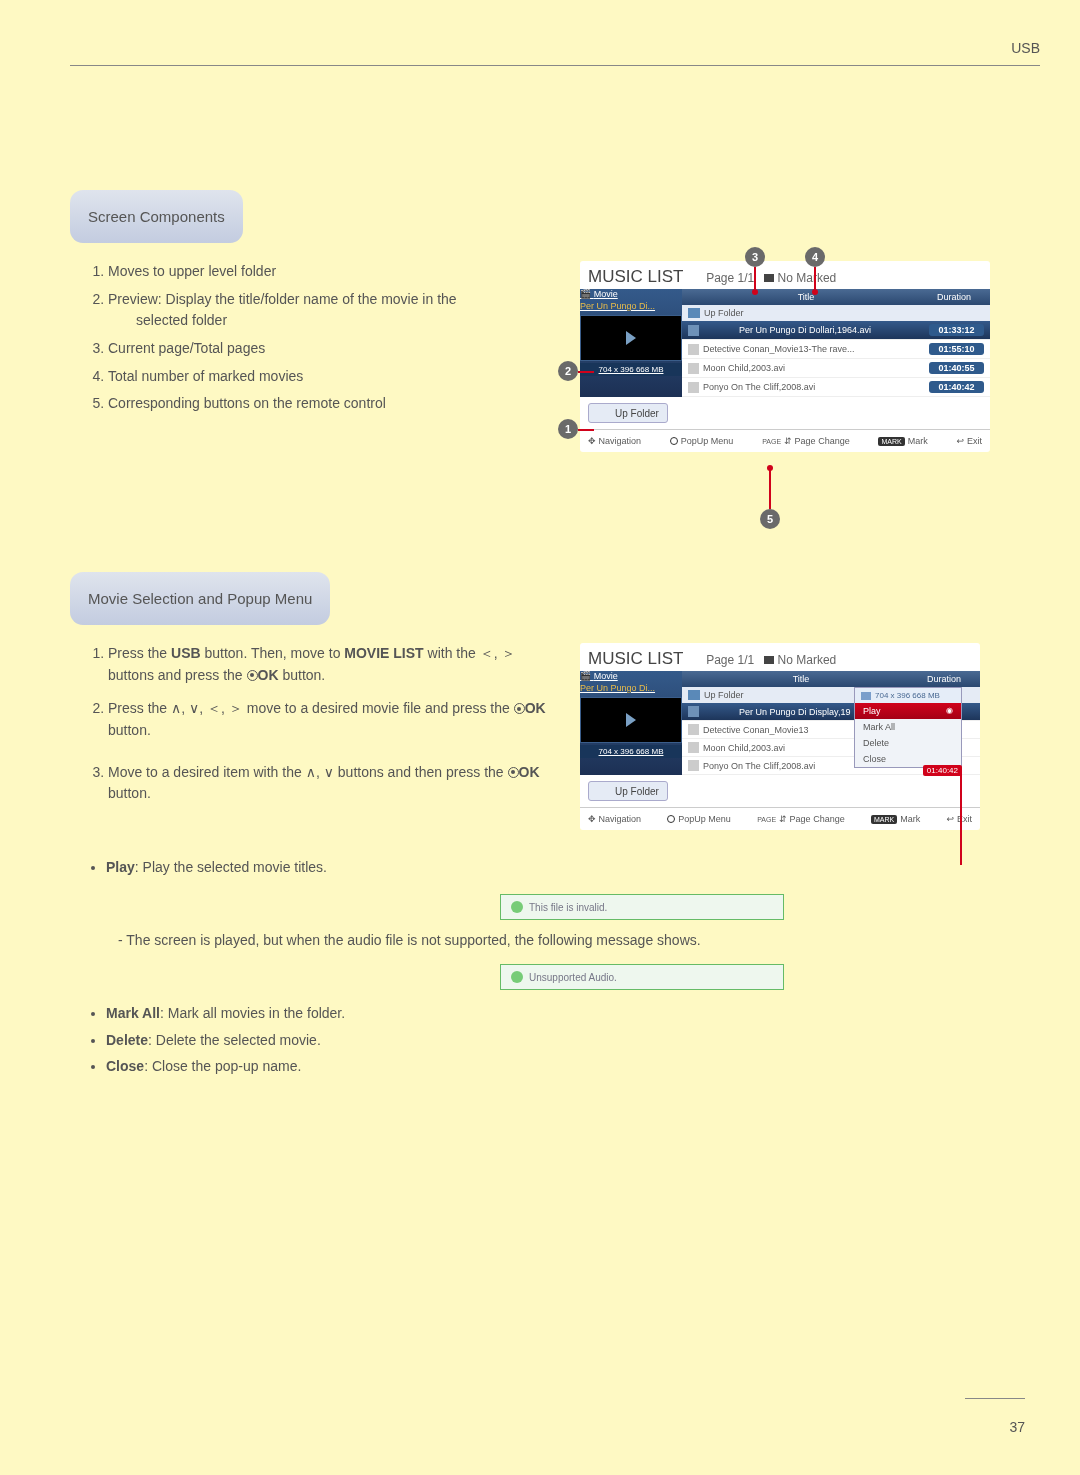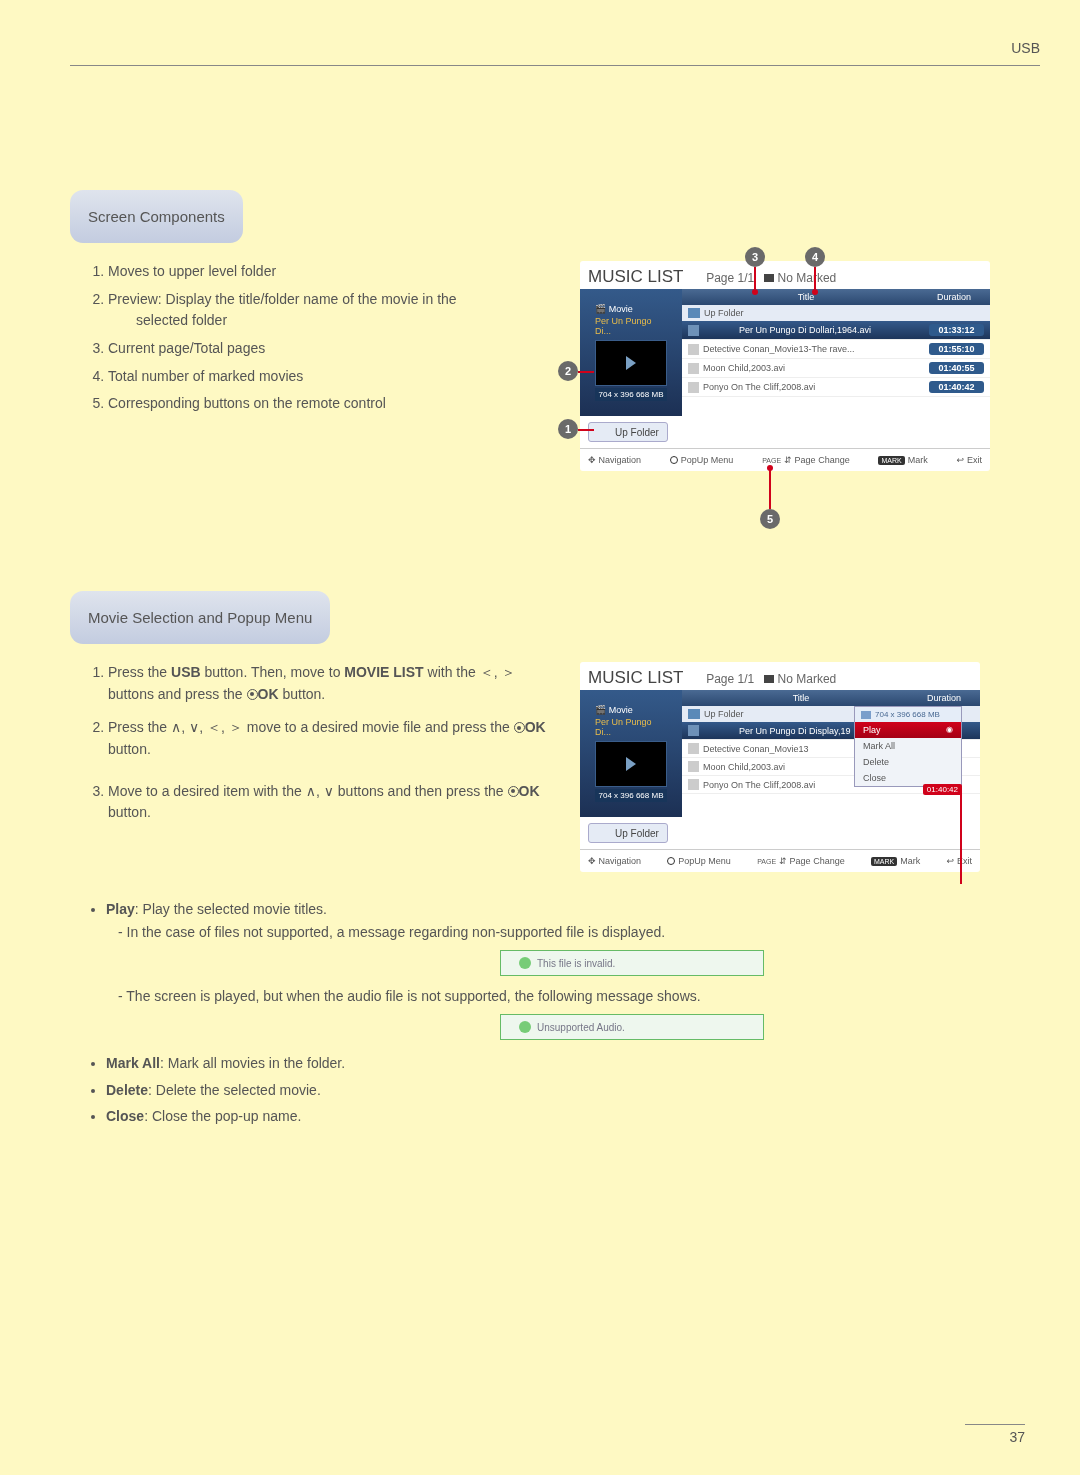--- a/index.html
+++ b/index.html
@@ -81,21 +81,22 @@
     display: inline-block;
     margin-left: 12px;
     text-align: right;
   }
   .ss-row { display: flex; }
   .ss-side {
     width: 102px;
     background: linear-gradient(180deg,#345a8a 0%,#1c3054 100%);
     color: #fff;
     font-size: 9px;
-    padding: 15px;
+    padding: 0;
+    text-decoration: underline;
   }
   .ss-side-title { font-size: 9px; margin-bottom: 2px; }
   .ss-side-sub { color: #e9bc4a; font-size: 9px; margin-bottom: 4px; }
   .ss-thumb {
     background: #000;
     height: 46px;
     margin: 2px 0;
     border: 1px solid #3a5d8a;
     position: relative;
   }
@@ -263,25 +264,25 @@
     line-height: 1.6;
   }
   ul.bullets li { margin-bottom: 4px; }
   .sub-dash {
     padding-left: 48px;
     font-size: 14px;
     color: #555;
     margin-bottom: 10px;
   }
   .msgbox {
-    margin: 6px auto 12px;
-    width: 264px;
+    margin: 16px auto 12px;
+    width: 284px;
     border: 1px solid #6b6;
     background: #eef7ee;
-    padding: 6px 18px;
+    padding: 6px 10px;
     font-size: 10px;
     color: #778;
     display: flex;
     align-items: center;
     gap: 6px;
   }
   .msgbox .i {
     width: 12px; height: 12px; border-radius: 50%; background: #7c7; display: inline-block;
   }
   .circled-ok {
@@ -295,28 +296,28 @@
   .circled-ok::after {
     content: "";
     position: absolute;
     left: 2.5px; top: 2.5px;
     width: 4px; height: 4px;
     background: #555;
     border-radius: 50%;
   }
   .page-num {
     position: absolute;
-    bottom: 30px;
+    bottom: 40px;
     right: 55px;
     font-size: 14px;
     color: #555;
     border-top: 1px solid #888;
     width: 60px;
     text-align: right;
-    padding-top: 4px;
+    padding-top: 20px;
   }
   .mark-sym { width: 10px; height: 8px; background: #444; display: inline-block; }
 </style>
 </head>
 <body>
 
 <div class="page">
   <div class="header-label">USB</div>
   <div class="divider-top"></div>
 
@@ -513,21 +514,20 @@
           <div class="popup-dur">01:40:42</div>
         </div>
       </div>
     </div>
 
     
     <div style="margin-top:26px;">
       <ul class="bullets">
         <li><b>Play</b><span>: Play the selected movie titles.</span></li>
       </ul>
-      <div class="sub-dash">- In the case of files not supported, a message regarding non-supported file is displayed.</div>
       <div class="msgbox" style="margin-left:430px;">
         <span class="i"></span>
         <span>This file is invalid.</span>
       </div>
       <div class="sub-dash">- The screen is played, but when the audio file is not supported, the following message shows.</div>
       <div class="msgbox" style="margin-left:430px;align-items:flex-end;">
         <span class="i"></span>
         <span>Unsupported Audio.</span>
       </div>
       <ul class="bullets">

